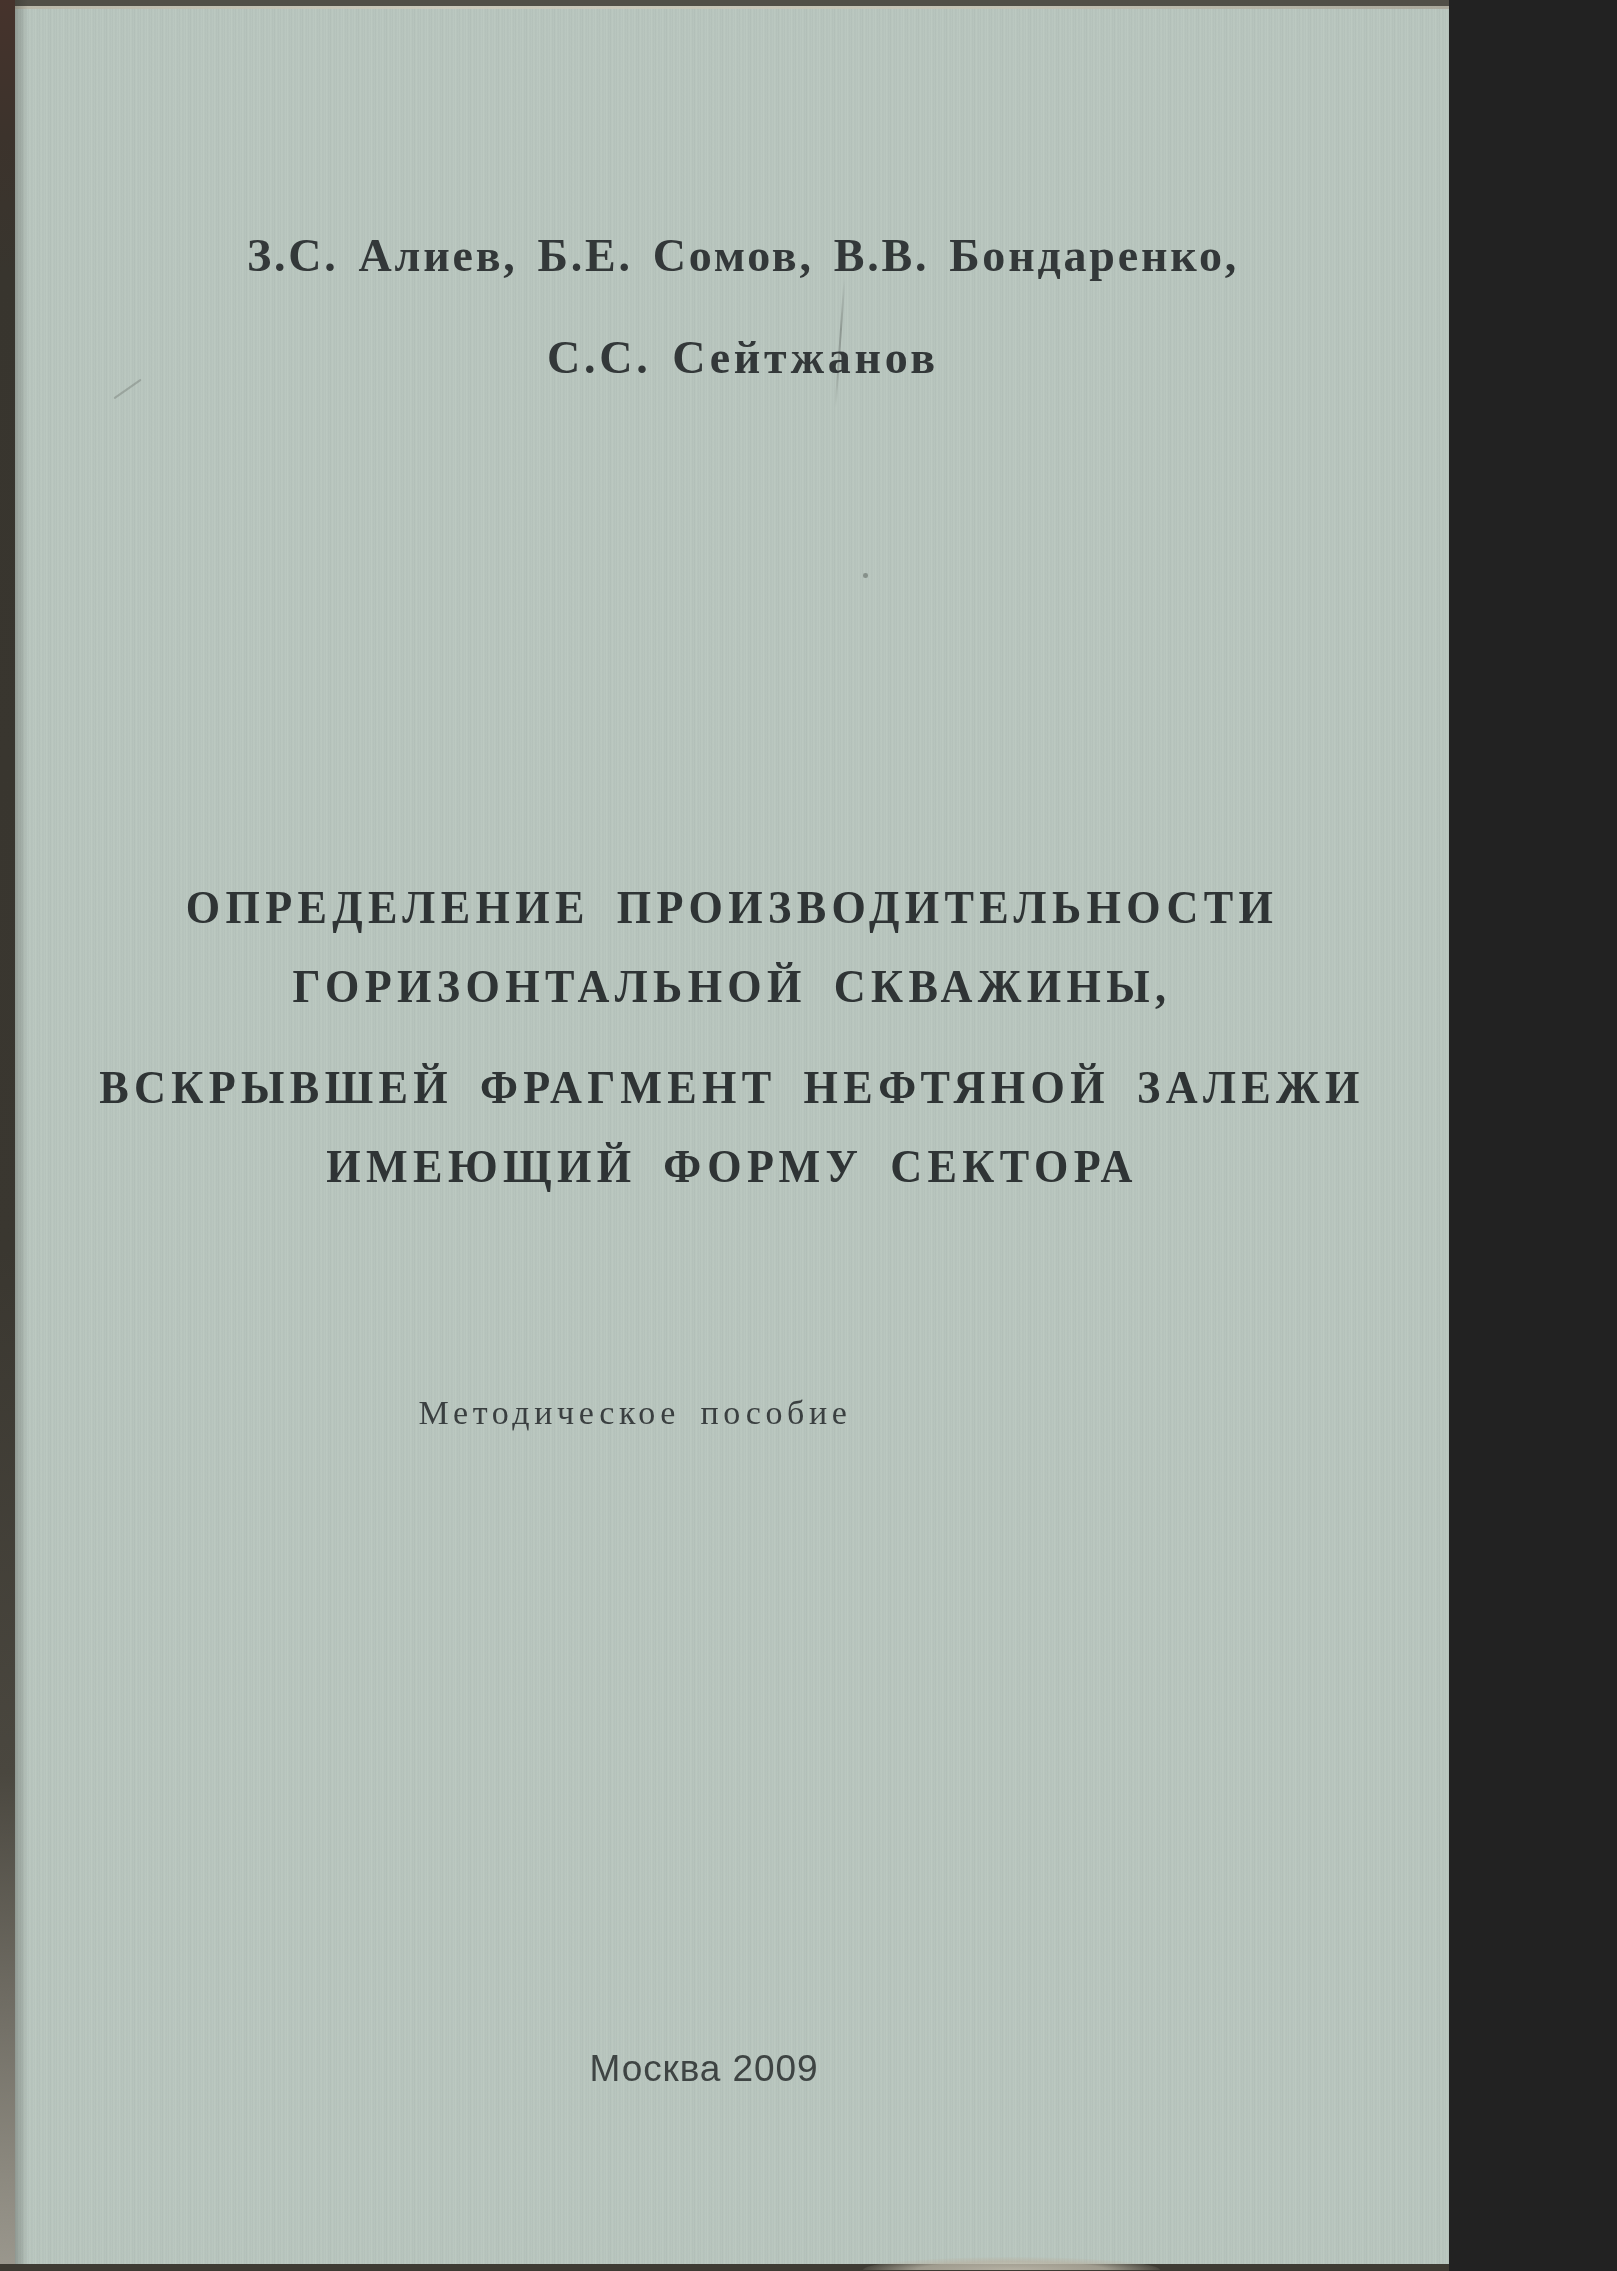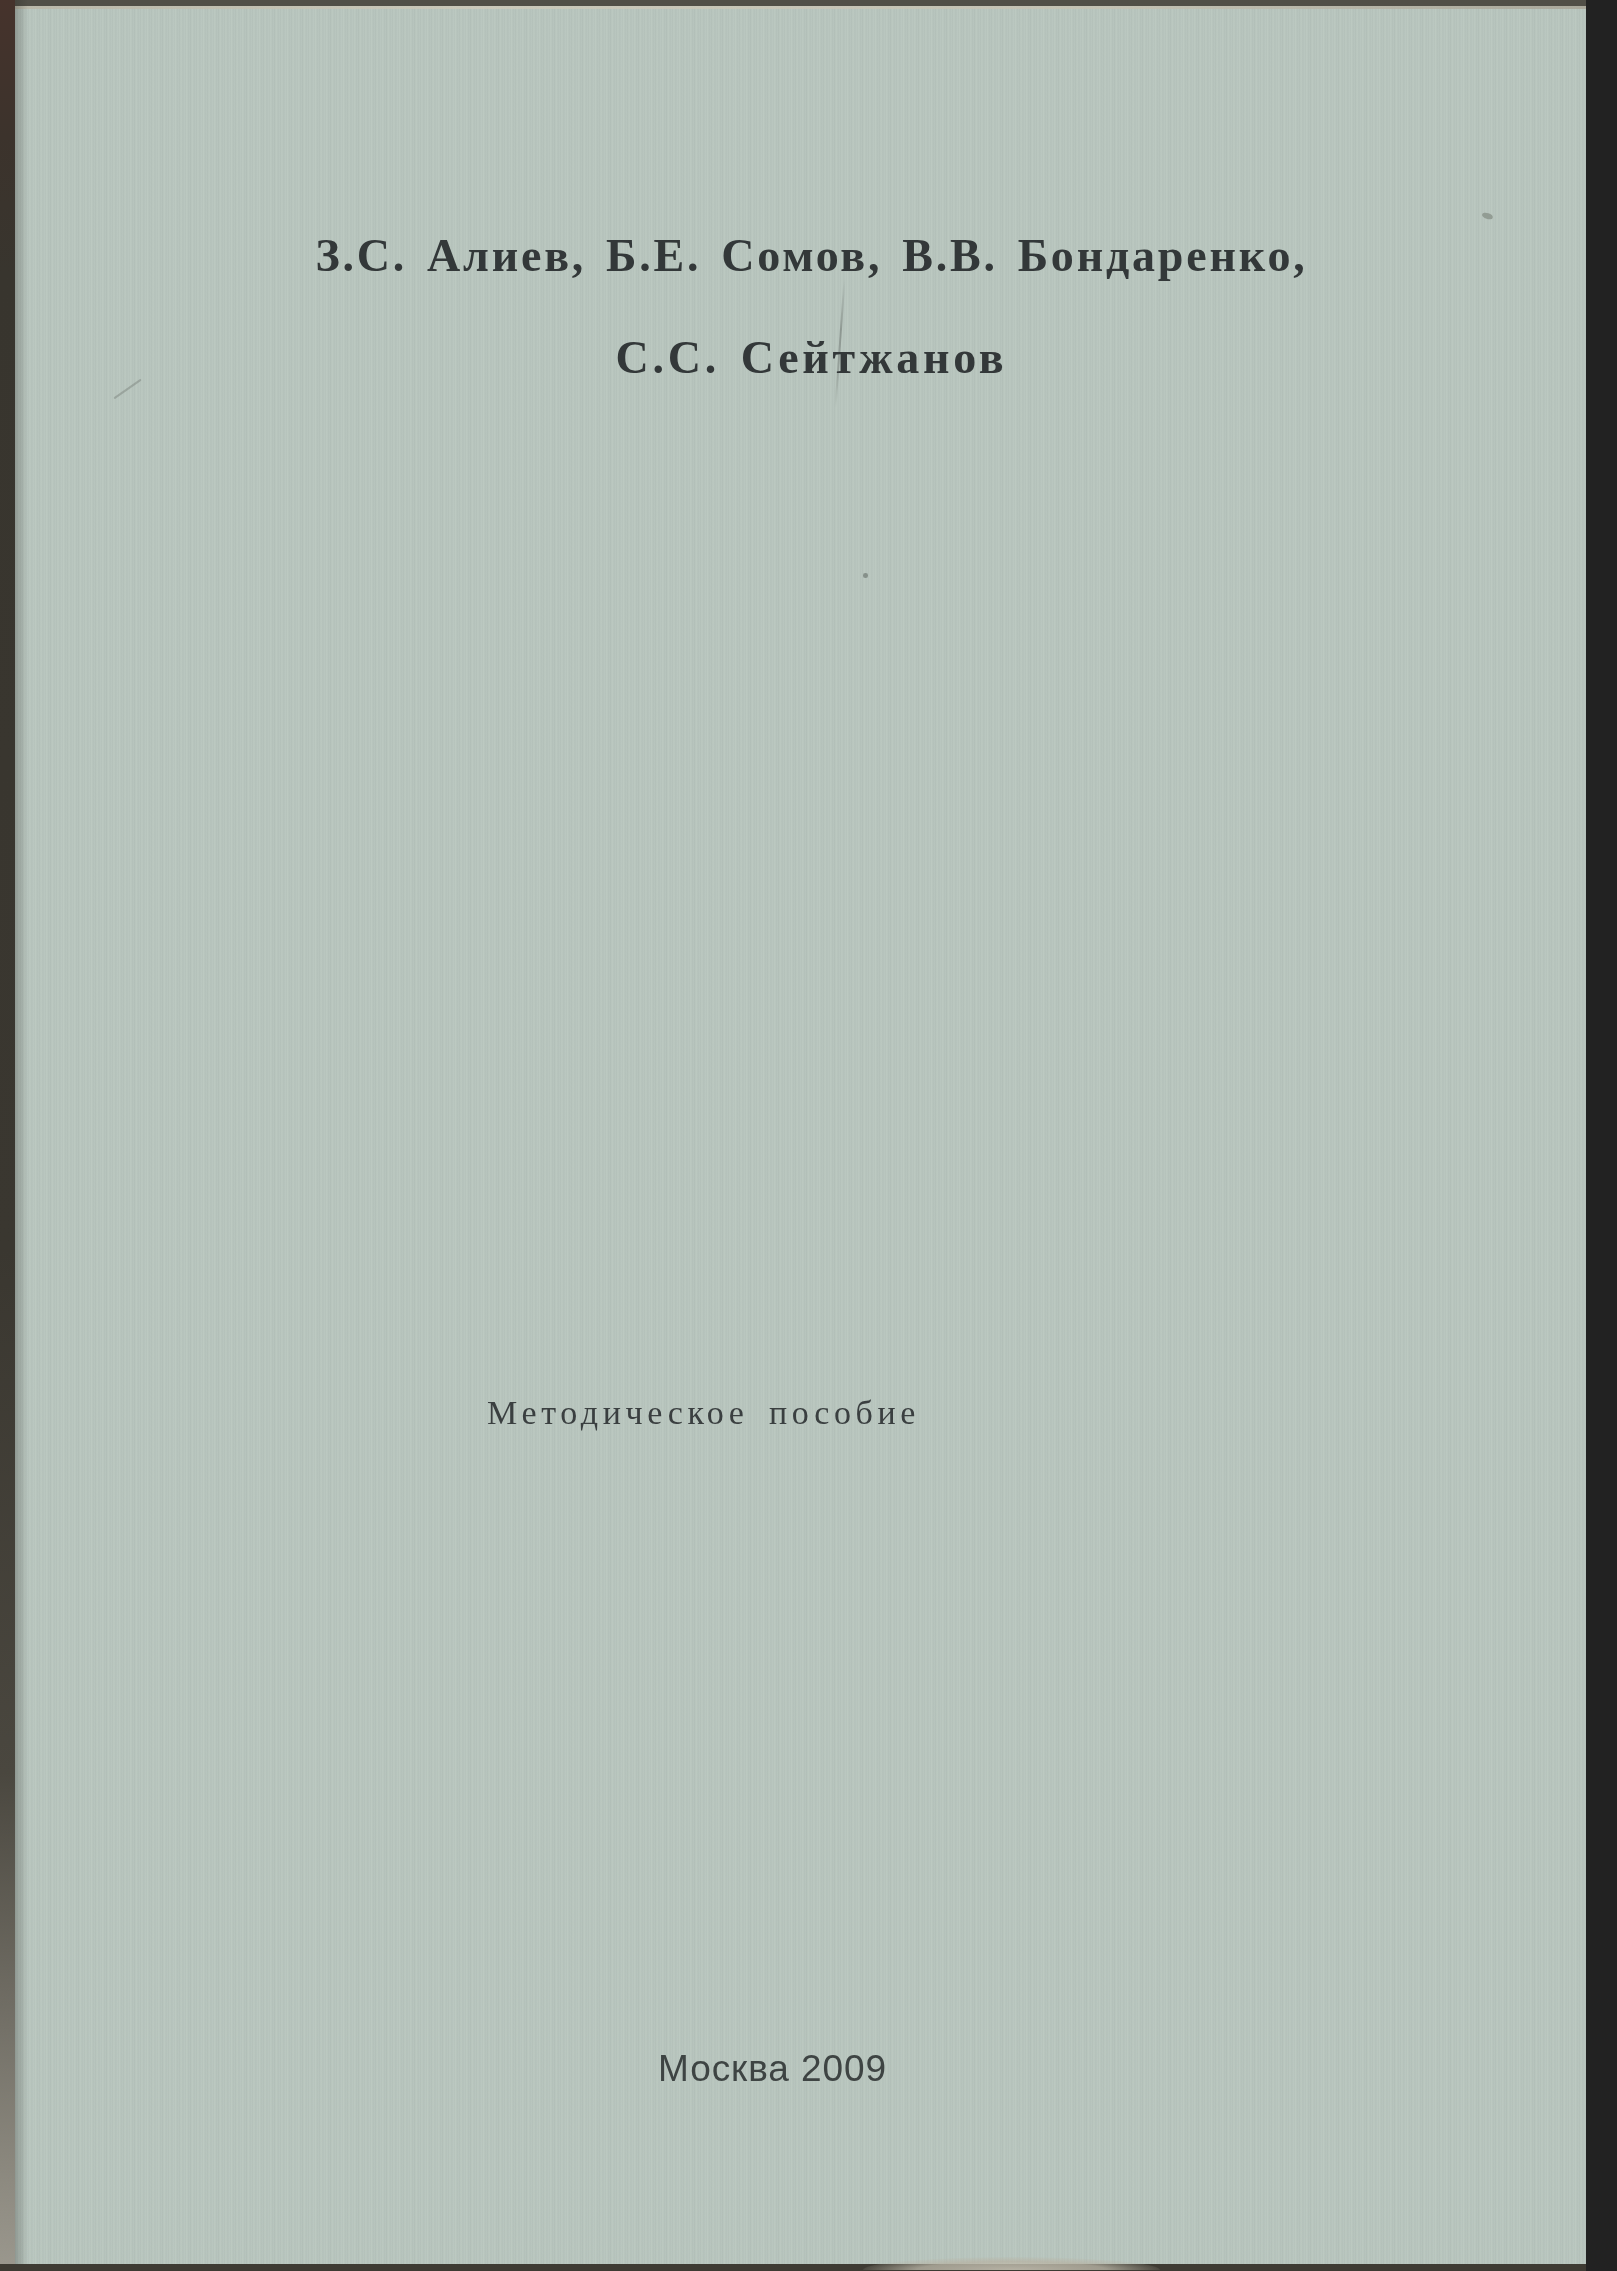--- a/index.html
+++ b/index.html
@@ -3,21 +3,21 @@
 <meta charset="utf-8">
 <title>Scanned book cover</title>
 <style>
   html, body {
     margin: 0;
     padding: 0;
     background: #222;
   }
   .page {
     position: relative;
-    width: 1586px;
+    width: 1449px;
     height: 2272px;
     overflow: hidden;
     
     background-color: #b6c3bc;
     background-image:
       repeating-linear-gradient(90deg,
         #b2bfb8 0px, #bcc9c1 1.9px, #b4c1ba 3.7px, #bac7c0 5.6px),
       linear-gradient(180deg,
         rgba(255,255,255,0.05) 0%, rgba(0,0,0,0.02) 45%,
         rgba(255,255,255,0.04) 100%);
@@ -152,19 +152,25 @@
   <div class="speck-1"></div>
   <div class="speck-2"></div>
   <div class="crease"></div>
   <div class="fiber"></div>
 
   <div class="authors">
     <div class="textline line1">З.С. Алиев, Б.Е. Сомов, В.В. Бондаренко,</div>
     <div class="textline line2">С.С. Сейтжанов</div>
   </div>
 
+  <div class="title">
+    <div class="textline t1">ОПРЕДЕЛЕНИЕ ПРОИЗВОДИТЕЛЬНОСТИ</div>
+    <div class="textline t2">ГОРИЗОНТАЛЬНОЙ СКВАЖИНЫ,</div>
+    <div class="textline t3">ВСКРЫВШЕЙ ФРАГМЕНТ НЕФТЯНОЙ ЗАЛЕЖИ</div>
+    <div class="textline t4">ИМЕЮЩИЙ ФОРМУ СЕКТОРА</div>
+  </div>
 
   <div class="subtitle textline">Методическое пособие</div>
 
   <div class="imprint textline">Москва 2009</div>
 
 </div>
 
 
 </body></html>

